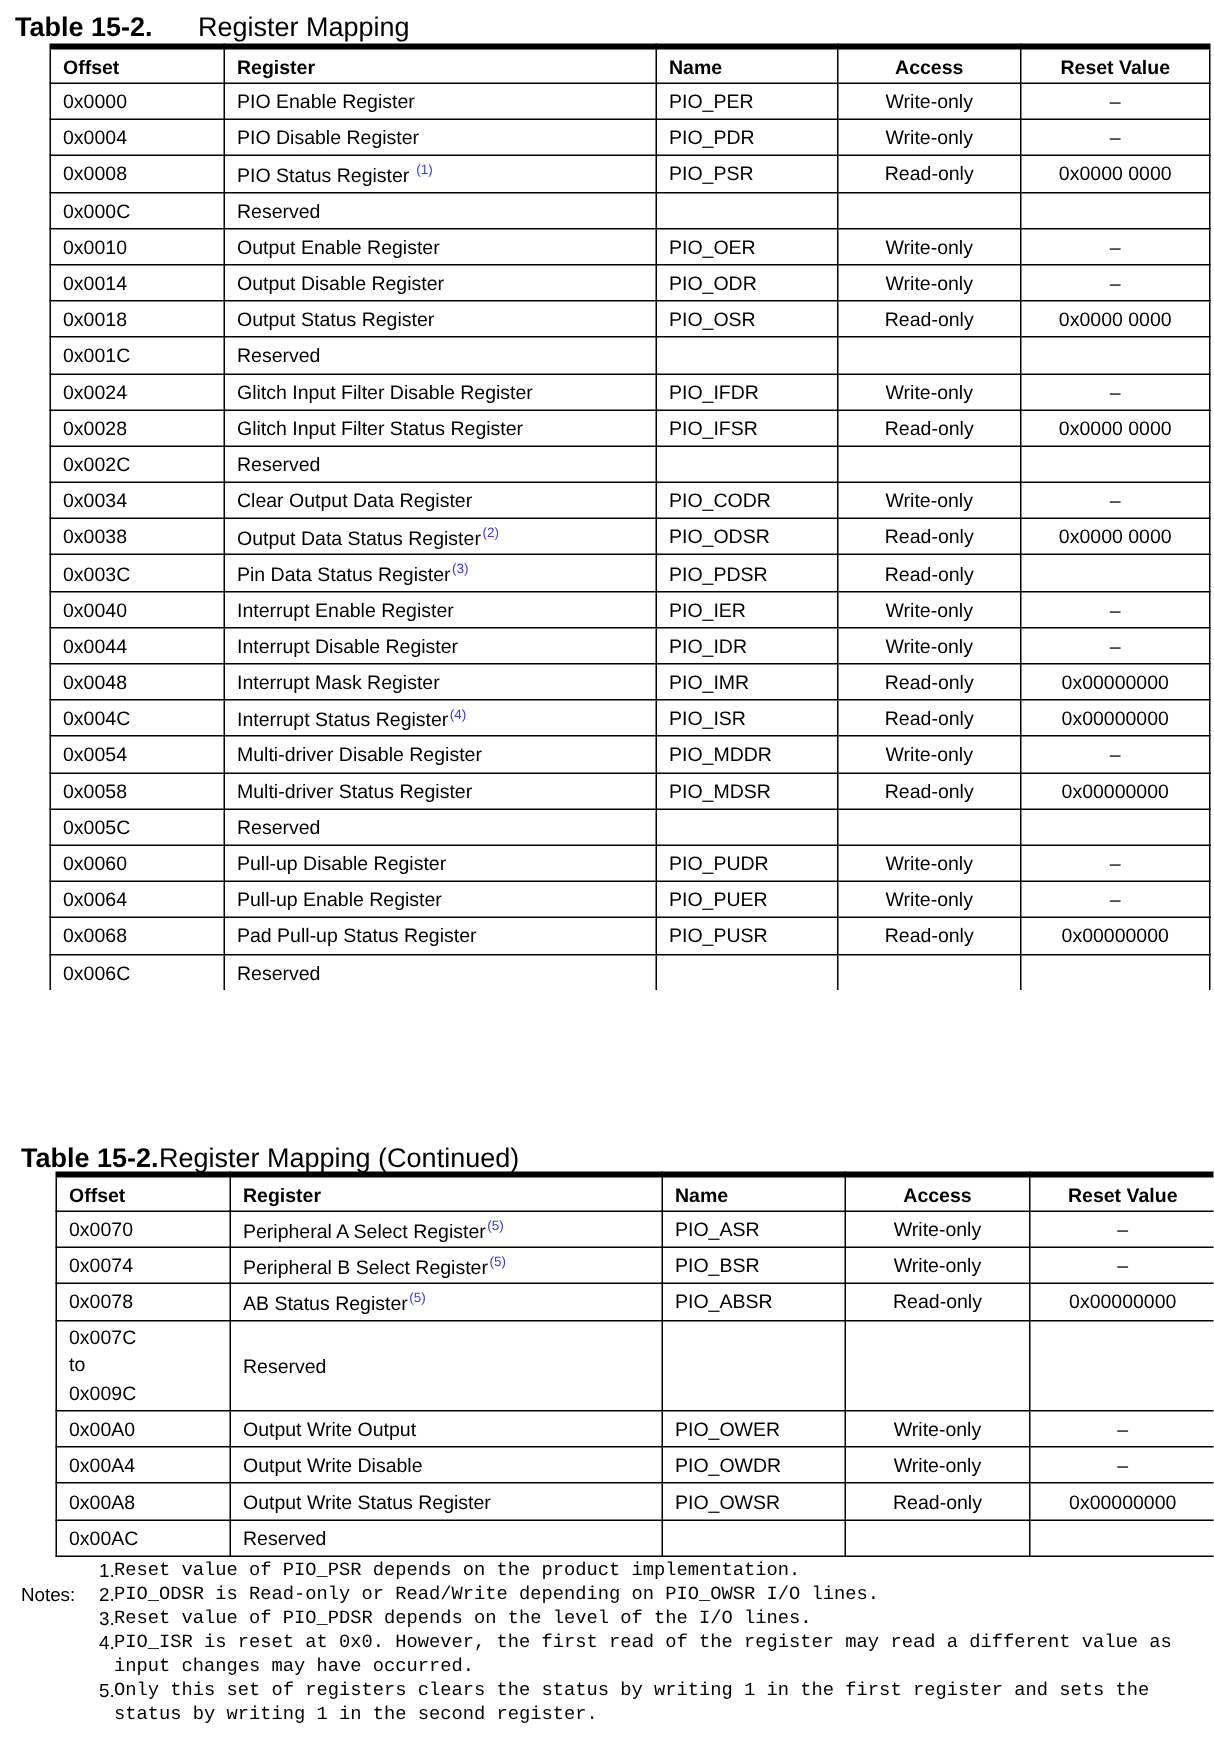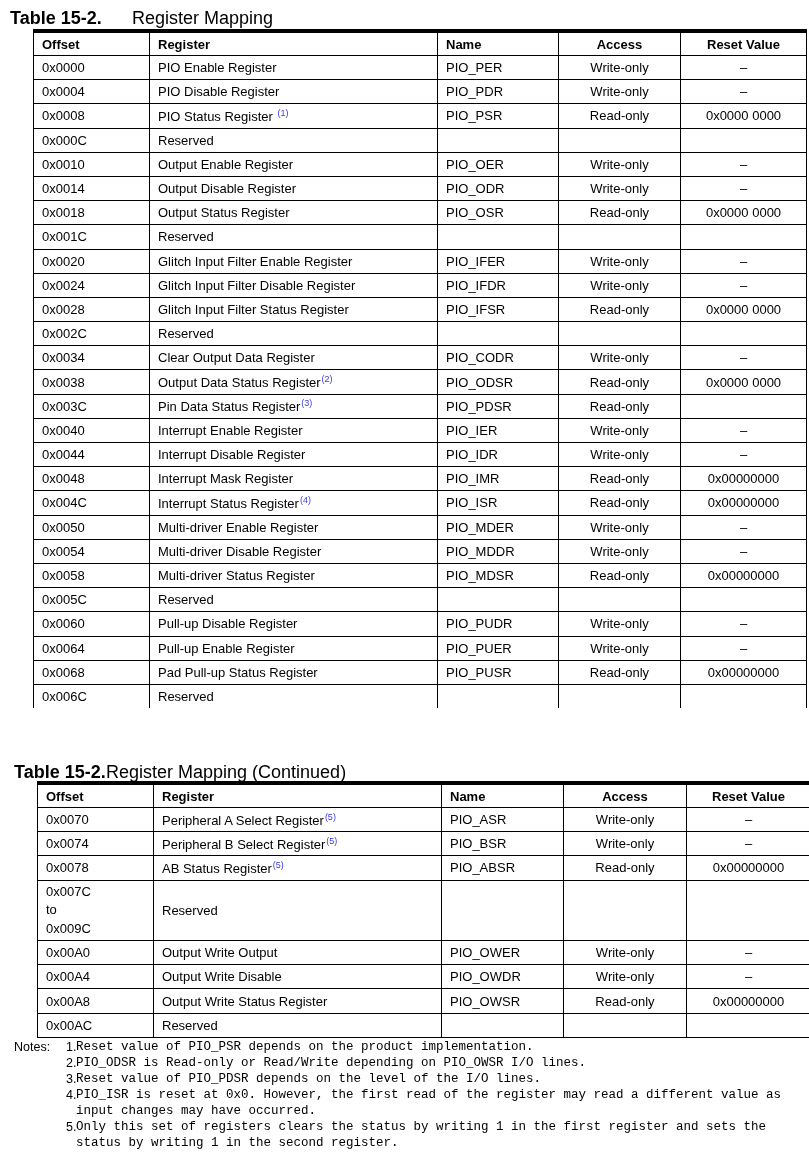--- a/index.html
+++ b/index.html
@@ -29,21 +29,21 @@
   table.regmap thead tr { border-top: 4px solid #000; }
   table.regmap thead th { font-weight: bold; text-align: left; height: 22px; }
   table.regmap th.c, table.regmap td.c { text-align: center; }
   table.regmap td.multi { white-space: normal; line-height: 18.5px; padding-top: 2px; padding-bottom: 2px; }
   #t1 { left: 9px; top: 29px; width: 773px; }
   #t1 tbody tr:last-child td { border-bottom: none; }
   #t2 { left: 13px; top: 781px; width: 773px; }
   sup.fn { color: #3a3adf; font-size: 9px; vertical-align: 5px; margin-left: 1px; }
 
   .notes { position: absolute; left: 14px; top: 1039px; font-size: 12.5px; line-height: 16px; width: 780px; }
-  .notes .label { position: absolute; left: 0; top: 0; }
+  .notes .label { position: absolute; left: 0; top: 16px; }
   .notes ol { margin: 0; padding: 0 0 0 41px; list-style: none; }
   .notes li { position: relative; padding-left: 16px; }
   .notes li .n { position: absolute; left: 11px; width: 20px; }
   .notes li .t { display: block; padding-left: 5px; font-family: Liberation Mono, monospace; }
 </style>
 </head>
 <body>
 
 <div class="caption" id="cap1">
   <span class="num">Table 15-2.</span><span class="title">Register Mapping</span>
@@ -117,27 +117,20 @@
         <td class="c">0x0000 0000</td>
       </tr>
       <tr>
         <td>0x001C</td>
         <td><span>Reserved</span></td>
         <td></td>
         <td class="c"></td>
         <td class="c"></td>
       </tr>
       <tr>
-        <td>0x0020</td>
-        <td><span>Glitch Input Filter Enable Register</span></td>
-        <td>PIO_IFER</td>
-        <td class="c">Write-only</td>
-        <td class="c">–</td>
-      </tr>
-      <tr>
         <td>0x0024</td>
         <td><span>Glitch Input Filter Disable Register</span></td>
         <td>PIO_IFDR</td>
         <td class="c">Write-only</td>
         <td class="c">–</td>
       </tr>
       <tr>
         <td>0x0028</td>
         <td><span>Glitch Input Filter Status Register</span></td>
         <td>PIO_IFSR</td>
@@ -192,27 +185,20 @@
         <td>PIO_IMR</td>
         <td class="c">Read-only</td>
         <td class="c">0x00000000</td>
       </tr>
       <tr>
         <td>0x004C</td>
         <td><span>Interrupt Status Register</span><sup class="fn">(4)</sup></td>
         <td>PIO_ISR</td>
         <td class="c">Read-only</td>
         <td class="c">0x00000000</td>
-      </tr>
-      <tr>
-        <td>0x0050</td>
-        <td><span>Multi-driver Enable Register</span></td>
-        <td>PIO_MDER</td>
-        <td class="c">Write-only</td>
-        <td class="c">–</td>
       </tr>
       <tr>
         <td>0x0054</td>
         <td><span>Multi-driver Disable Register</span></td>
         <td>PIO_MDDR</td>
         <td class="c">Write-only</td>
         <td class="c">–</td>
       </tr>
       <tr>
         <td>0x0058</td>

